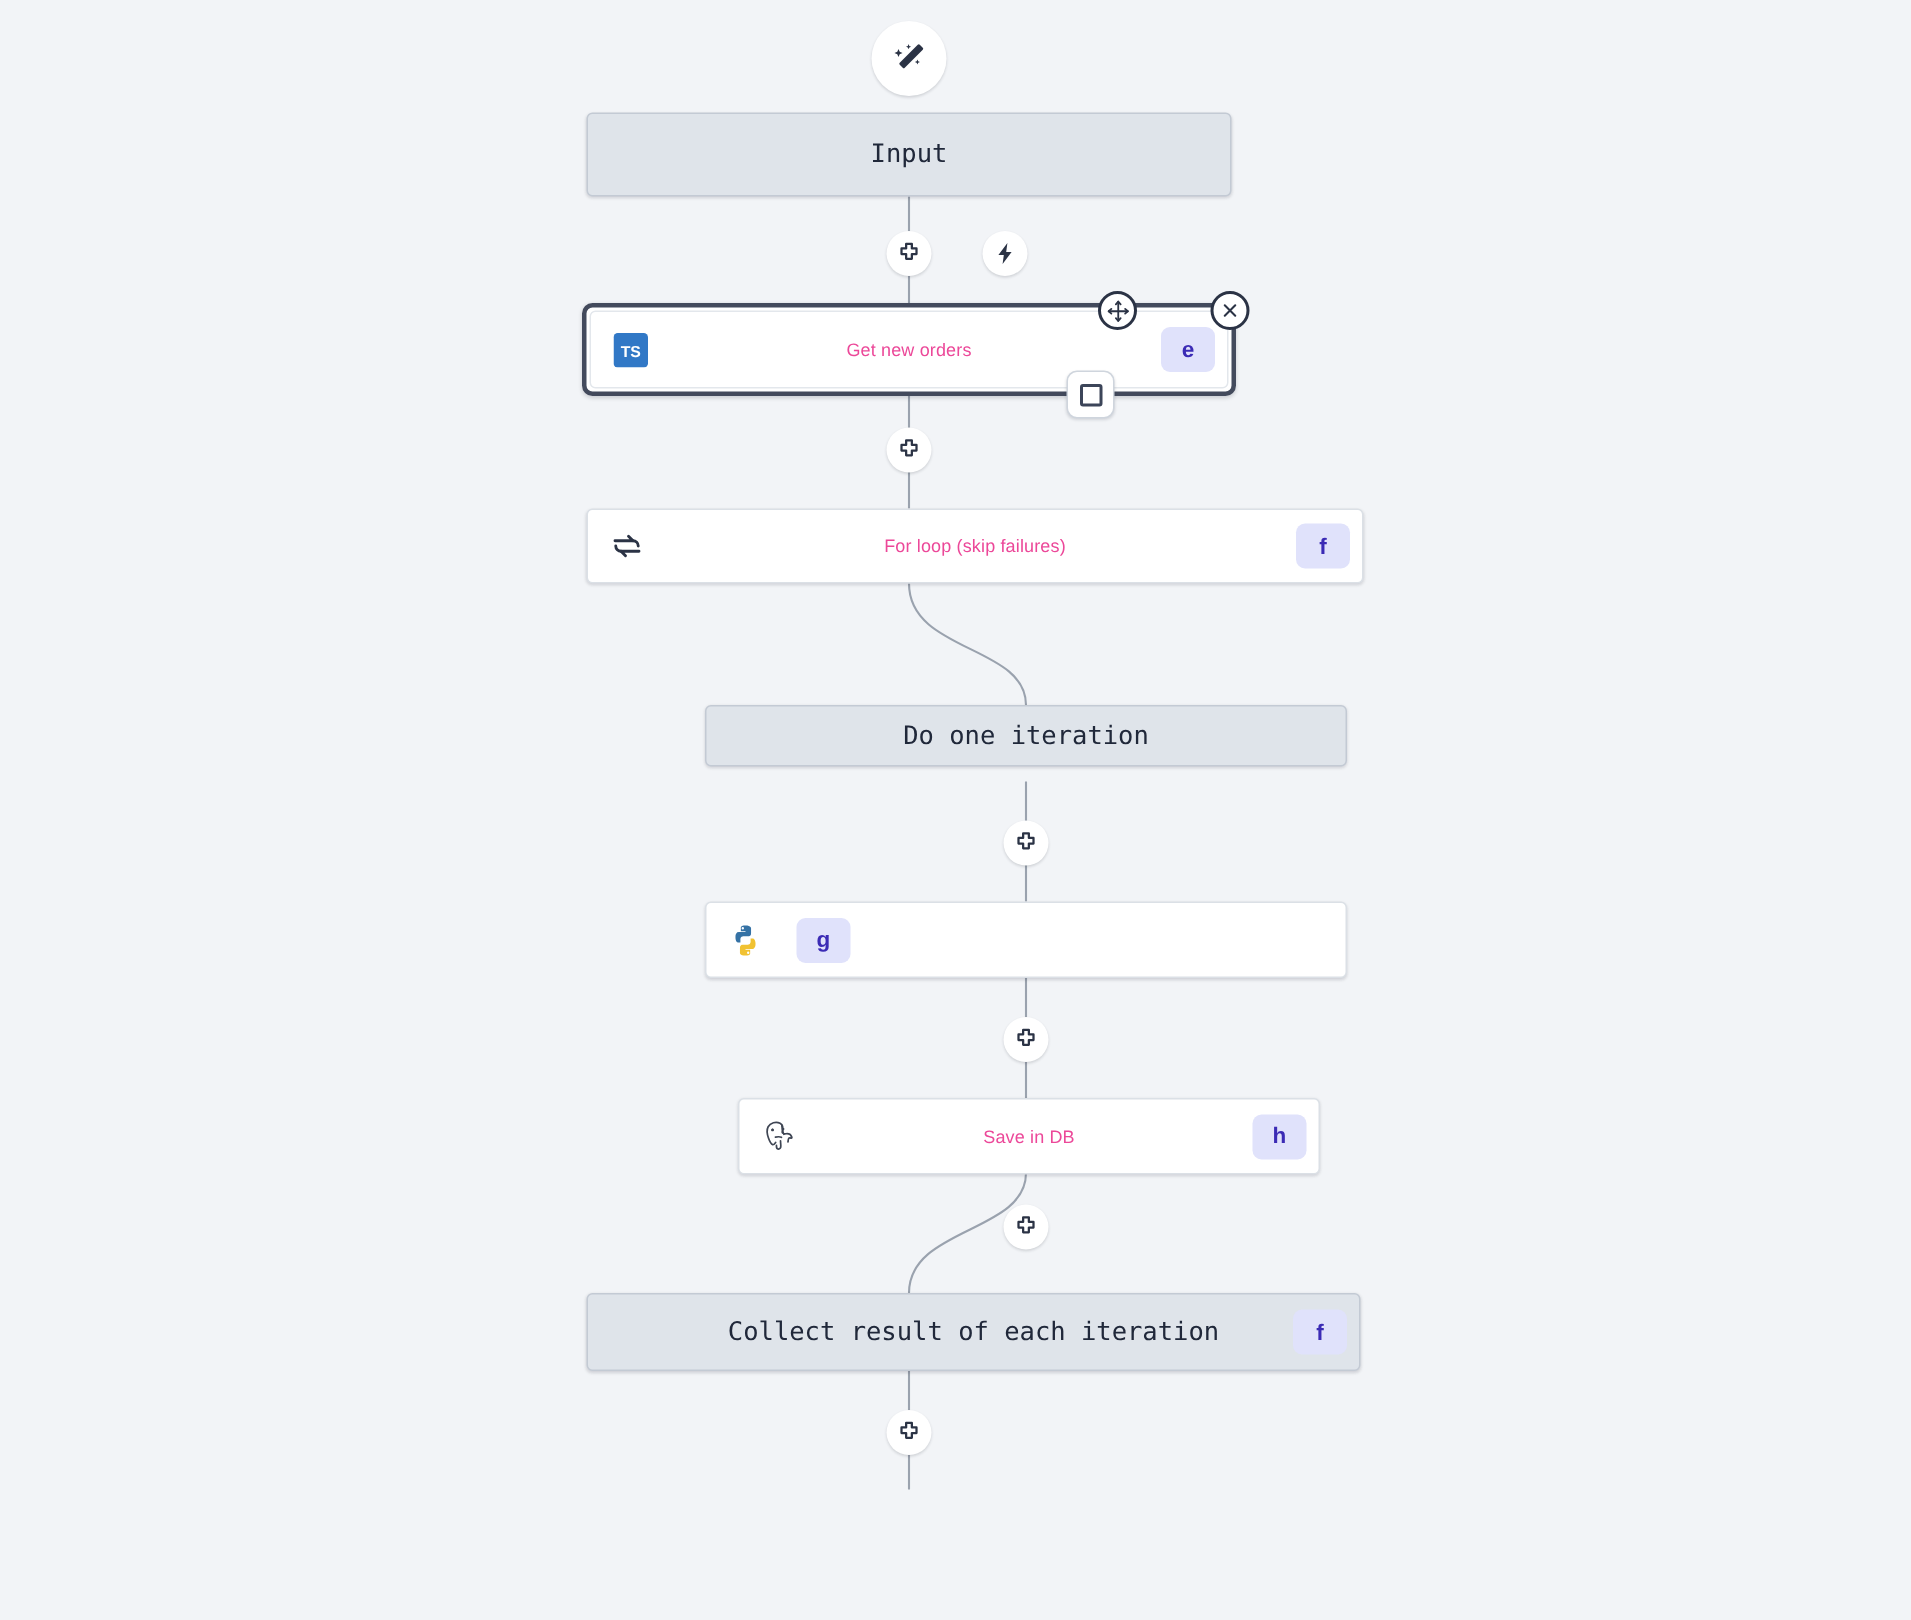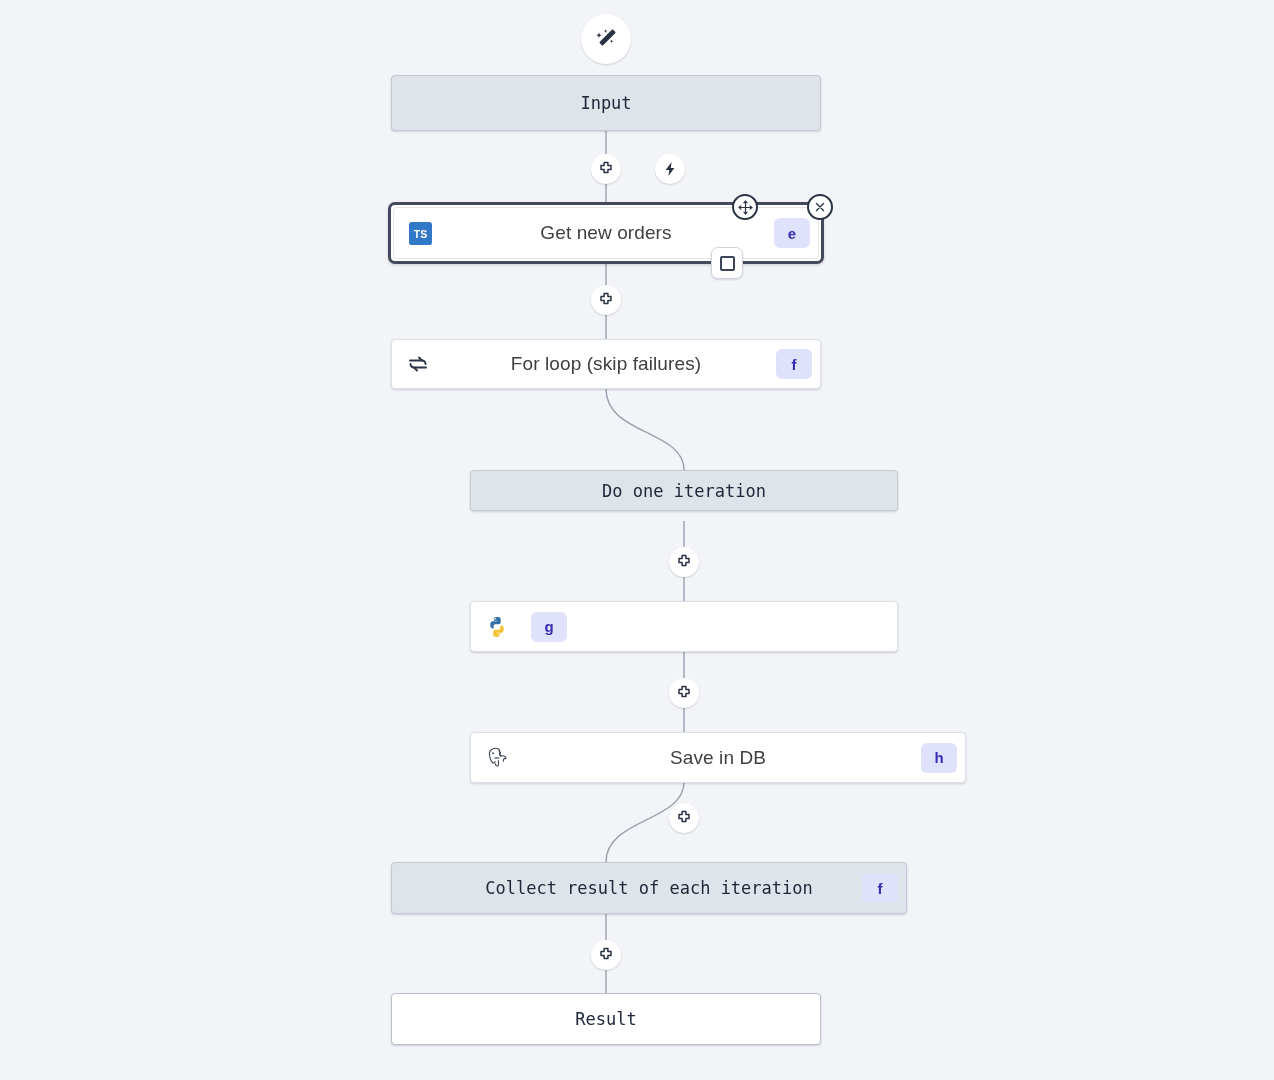--- a/index.html
+++ b/index.html
@@ -38,22 +38,22 @@
     width: 52px;
     flex: 0 0 52px;
     display: flex;
     align-items: center;
     justify-content: center;
     text-align: center;
   }
   .node .label {
     flex: 1 1 auto;
     text-align: center;
-    font-size: 19px;
-    color: #404040;
+    font-size: 12px;
+    color: #ec4899;
     letter-spacing: .1px;
   }
   .node .badge-slot {
     width: 52px;
     flex: 0 0 52px;
     display: flex;
     align-items: center;
     justify-content: center;
   }
   .badge {
@@ -251,21 +251,21 @@
   </div>
 
   <div class="circle-btn" style="left:591px; top:285px;">
     <span>
       <svg width="16" height="16" viewBox="0 0 16 16" fill="none" stroke="#2b3345" stroke-width="1.5" stroke-linejoin="round">
         <path d="M6.1 1.5 h3.8 v3.1 h3.1 v3.8 h-3.1 v3.1 h-3.8 v-3.1 h-3.1 v-3.8 h3.1 Z"></path>
       </svg>
     </span>
   </div>
 
-  <div class="node step" style="left:391px; top:339px; width:430px; height:50px;">
+  <div class="node step" style="left:391px; top:339px; width:518px; height:50px;">
     <div class="icon-slot">
       <span>
         <svg width="24" height="24" viewBox="0 0 24 24" fill="none" stroke="#2b3345" stroke-width="1.9" stroke-linecap="round" stroke-linejoin="round">
           <path d="M4 8.5 h12 l-3 -3"></path>
           <path d="M4 8.5 h12 l-3 3" stroke-opacity="0"></path>
           <path d="M20 15.5 H8 l3 3"></path>
           <path d="M16 8.5 a3.5 3.5 0 0 1 3.5 3.5"></path>
           <path d="M8 15.5 a3.5 3.5 0 0 1 -3.5 -3.5"></path>
         </svg>
       </span>
@@ -305,21 +305,21 @@
   </div>
 
   <div class="circle-btn" style="left:669px; top:678px;">
     <span>
       <svg width="16" height="16" viewBox="0 0 16 16" fill="none" stroke="#2b3345" stroke-width="1.5" stroke-linejoin="round">
         <path d="M6.1 1.5 h3.8 v3.1 h3.1 v3.8 h-3.1 v3.1 h-3.8 v-3.1 h-3.1 v-3.8 h3.1 Z"></path>
       </svg>
     </span>
   </div>
 
-  <div class="node step" style="left:470px; top:732px; width:496px; height:51px;">
+  <div class="node step" style="left:492px; top:732px; width:388px; height:51px;">
     <div class="icon-slot">
       <span>
         <svg width="25" height="25" viewBox="0 0 24 24" fill="none" stroke="#3f4654" stroke-width="1.1" stroke-linecap="round" stroke-linejoin="round">
           <path d="M17.6 15.6 c.3-2.4 .2-2.8 2-2.4 .5 .05 .6-.3 .3-1 -.6-1.4-2-2-3.6-1.8 -2.4 .4-2.4-1.2-2.4-1.2 .8-2.6 .3-4.6-1.4-5.5 -2.6-1.4-6.3-.2-7.6 2.2 -1 1.9-.7 4.7 .2 7.2 .7 2 1.8 4 2.7 4.3 .6 .2 1.3-.6 1.9-1.4"></path>
           <path d="M13.6 4.8 c.3 2.4 .6 4.6 1.4 6"></path>
           <path d="M9.6 12.6 c1.6-.4 3-.3 3.8 .1"></path>
           <path d="M10.2 17.9 c-.1 1.4 .3 2.2 1.2 2.3 1 .1 1.6-.7 1.6-2 0-1.1-.2-2.5-.2-3.3"></path>
           <path d="M7.7 7.6 a.45 .35 0 1 0 .01 0"></path>
           <path d="M14.4 7.1 a.35 .3 0 1 0 .01 0"></path>
         </svg>
@@ -348,19 +348,14 @@
   </div>
 
   <div class="circle-btn" style="left:591px; top:940px;">
     <span>
       <svg width="16" height="16" viewBox="0 0 16 16" fill="none" stroke="#2b3345" stroke-width="1.5" stroke-linejoin="round">
         <path d="M6.1 1.5 h3.8 v3.1 h3.1 v3.8 h-3.1 v3.1 h-3.8 v-3.1 h-3.1 v-3.8 h3.1 Z"></path>
       </svg>
     </span>
   </div>
 
-  <div class="node mod white" style="left:391px; top:993px; width:430px; height:52px;">
-    <div class="icon-slot"></div>
-    <div class="label">Result</div>
-    <div class="badge-slot"></div>
-  </div>
 
 </div>
 
 </body></html>

